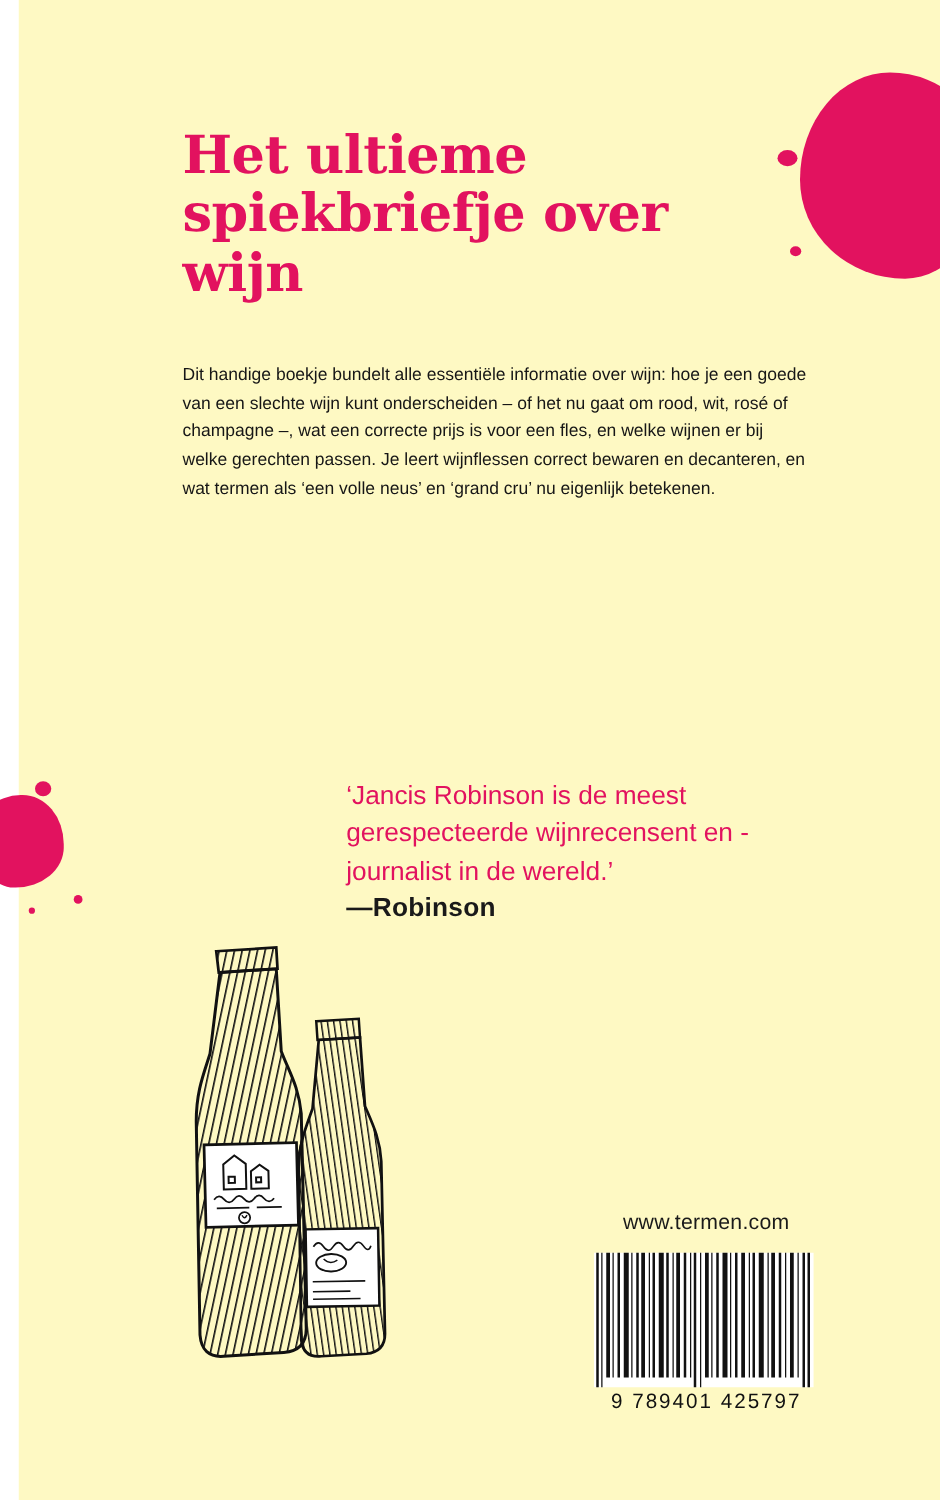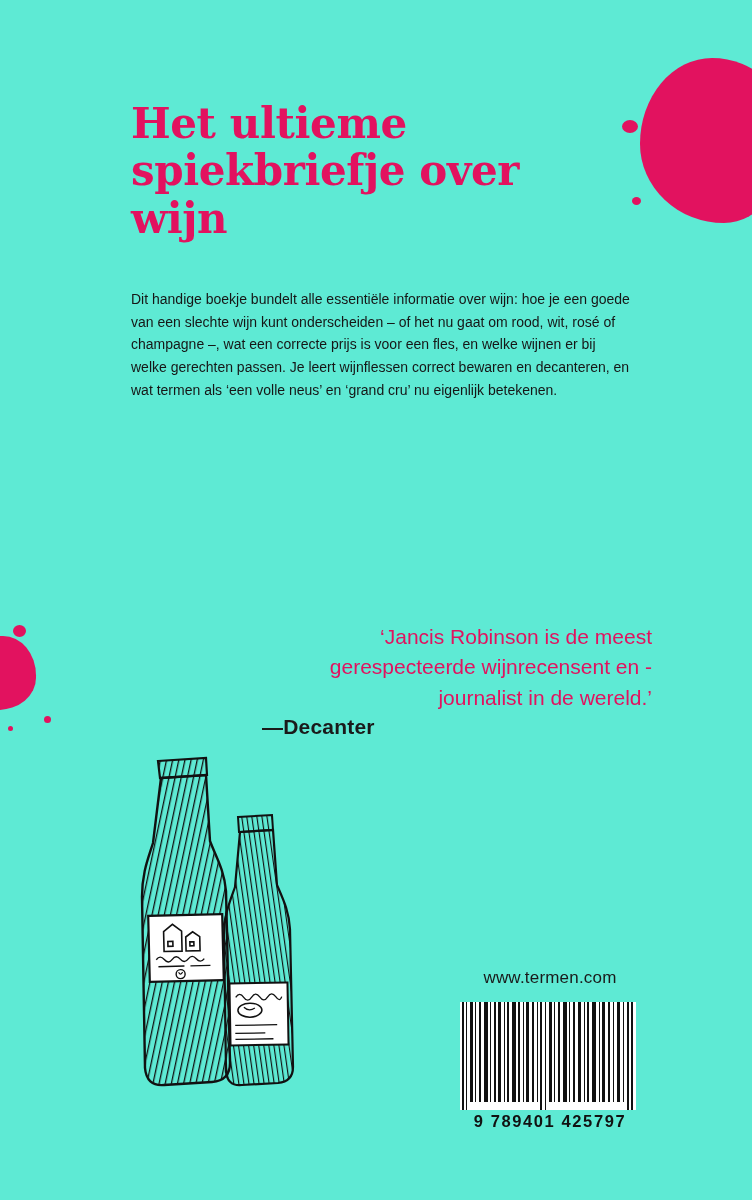--- a/index.html
+++ b/index.html
@@ -13,21 +13,22 @@
     height: 1200px;
     position: relative;
     overflow: hidden;
     font-family: "Liberation Sans", sans-serif;
     color: #1a1a1a;
   }
 
   .cover {
     position: absolute;
     inset: 0;
-    background: #5eead4;
+    background: #fef9c3;
+    margin-left: 15px;
   }
 
   
   .blot {
     position: absolute;
     background: #e2125f;
     pointer-events: none;
   }
   .blot-top-right {
     width: 150px;
@@ -115,21 +116,20 @@
     position: absolute;
     left: 262px;
     top: 622px;
     width: 390px;
   }
   .quote {
     margin: 0;
     color: #e2125f;
     font-size: 21px;
     line-height: 1.45;
-    text-align: right;
   }
   .quote-source {
     margin: 2px 0 0 0;
     color: #1a1a1a;
     font-size: 21px;
     font-weight: bold;
     letter-spacing: 0.2px;
   }
 
   
@@ -159,41 +159,40 @@
     width: 176px;
     height: 108px;
     display: block;
   }
   .barcode-number {
     margin: 2px 0 0 0;
     font-size: 16.5px;
     letter-spacing: 1.6px;
     color: #111;
     font-family: "Liberation Sans", sans-serif;
-    font-weight: bold;
   }
 </style>
 </head>
 <body>
 
 <div class="cover">
 
   <div class="blot blot-top-right"></div>
   <div class="blot blot-left"></div>
   <div class="blot blot-dot-1"></div>
   <div class="blot blot-dot-2"></div>
   <div class="blot blot-dot-3"></div>
 
   <h1 class="title">Het ultieme spiekbriefje over wijn</h1>
 
   <p class="blurb">Dit handige boekje bundelt alle essentiële informatie over wijn: hoe je een goede van een slechte wijn kunt onderscheiden – of het nu gaat om rood, wit, rosé of champagne –, wat een correcte prijs is voor een fles, en welke wijnen er bij welke gerechten passen. Je leert wijnflessen correct bewaren en decanteren, en wat termen als ‘een volle neus’ en ‘grand cru’ nu eigenlijk betekenen.</p>
 
   <div class="quote-wrap">
     <p class="quote">‘Jancis Robinson is de meest gerespecteerde wijnrecensent en -journalist in de wereld.’</p>
-    <p class="quote-source">—Decanter</p>
+    <p class="quote-source">—Robinson</p>
   </div>
 
   <div class="bottles">
     <svg viewBox="0 0 260 355" width="260" height="355" xmlns="http://www.w3.org/2000/svg" aria-hidden="true">
       <defs>
         <pattern id="hatch" width="6" height="6" patternUnits="userSpaceOnUse" patternTransform="rotate(12)">
           <line x1="0" y1="0" x2="0" y2="6" stroke="#111" stroke-width="2.6"></line>
         </pattern>
         <pattern id="hatch2" width="5" height="5" patternUnits="userSpaceOnUse" patternTransform="rotate(-8)">
           <line x1="0" y1="0" x2="0" y2="5" stroke="#111" stroke-width="2.3"></line>

